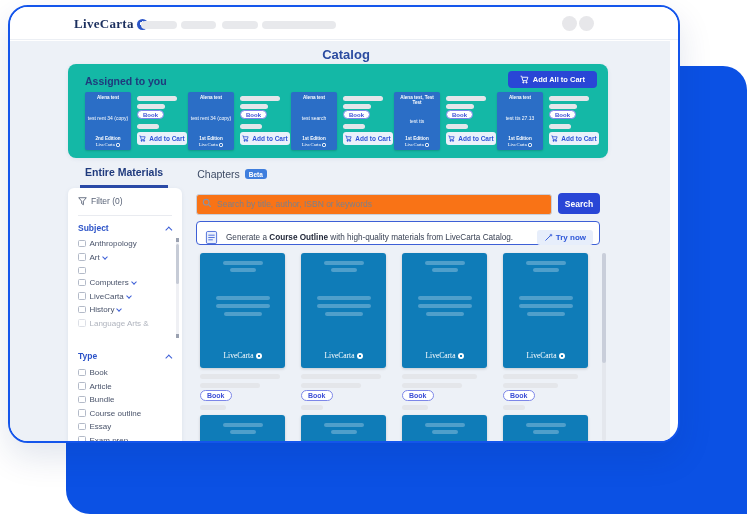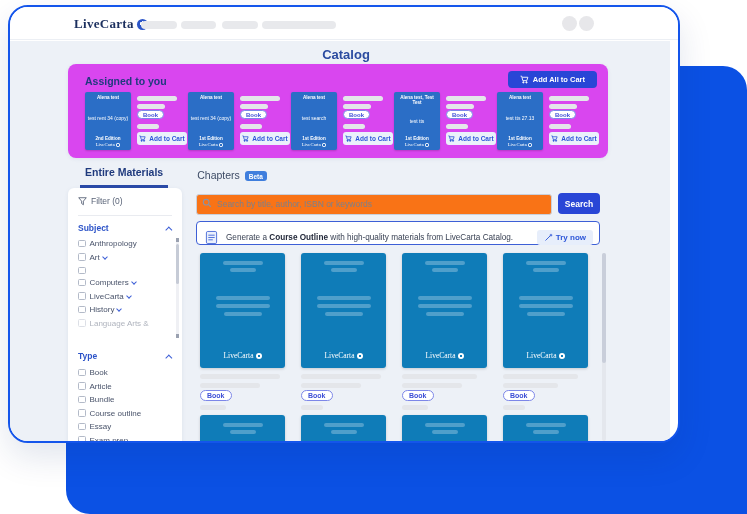--- a/index.html
+++ b/index.html
@@ -25,21 +25,21 @@
     background:radial-gradient(circle at 50% 45%, #fff 0 30%, #2B55C8 31%); display:inline-block; }
   .nav-ph { position:absolute; top:14px; height:8px; border-radius:4px; background:#E8E9EC; }
   .avatar { position:absolute; top:9px; width:15px; height:15px; border-radius:50%; background:#E7E7EA; }
 
   
   .content { position:absolute; top:34px; left:0; right:8px; bottom:0; background:#EDF1F7; overflow:hidden; }
   .page-title { position:absolute; top:6px; left:0; right:0; text-align:center;
     font-size:13px; font-weight:bold; color:#2B4BA0;margin-left:12px; }
 
   
-  .assigned { position:absolute; left:58px; top:23px; width:540px; height:94px; background:#d946ef;
+  .assigned { position:absolute; left:58px; top:23px; width:540px; height:94px; background:#14b8a6;
     border-radius:8px; box-shadow:0 1px 4px rgba(40,60,120,.08); }
   .assigned-title { position:absolute; left:17px; top:11px; font-size:10.5px; font-weight:bold; color:#1F3A7D; }
   .btn-primary { display:inline-flex; align-items:center; justify-content:center; gap:4px;
     background:#2946D6; color:#fff; border:none; border-radius:4px; font-weight:bold; cursor:pointer;
     font-family:"Liberation Sans", sans-serif; }
   .add-all { position:absolute; right:11px; top:7px; height:17px; padding:0 12px; font-size:7.5px; }
 
   .mini { position:absolute; top:28px; width:100px; height:62px; }
   .mini-cover { position:absolute; left:0; top:0; width:46px; height:58px; background:#2B6EC6;
     border-radius:2px; padding:3px 2px; display:flex; flex-direction:column; color:#fff; text-align:center;
@@ -54,21 +54,21 @@
   .mini-right { position:absolute; left:52px; top:2px; width:48px; }
   .ph { position:absolute; height:4.5px; border-radius:2.5px; background:#E4E6EA; }
   .pill { display:inline-flex; align-items:center; height:9px; padding:0 5px; border:1px solid #7D87E8;
     border-radius:6px; color:#3D4FD6; font-size:6px; font-weight:bold; background:#fff; }
   .mini-badge { position:absolute; left:0; top:16px; }
   .mini-cart { position:absolute; left:0; top:38px; width:50px; height:13px; background:#EAF1FB;
     border-radius:3px; display:flex; align-items:center; justify-content:center; gap:3px;
     color:#2C55D8; font-size:6.5px; font-weight:bold; cursor:pointer; }
 
   
-  .tabs { position:absolute; left:70px; top:125px; display:flex; gap:24px; align-items:flex-end; }
+  .tabs { position:absolute; left:70px; top:125px; display:flex; gap:24px; align-items:center; }
   .tab { padding:0 5px 7px; font-size:10.5px; cursor:pointer; }
   .tab.active { color:#1F3A7D; font-weight:bold; border-bottom:3px solid #2B4BA8; }
   .tab.inactive { color:#3E4C66; }
   .beta { margin-left:5px; background:#3F7EDD; color:#fff; font-size:6.5px; font-weight:bold;
     padding:1.5px 4px; border-radius:3px; vertical-align:1px; }
 
   
   .sidebar { position:absolute; left:58px; top:147px; width:114px; bottom:-4px; background:#fff;
     border-radius:6px 6px 0 0; box-shadow:0 1px 4px rgba(40,60,120,.08); overflow:hidden; }
   .filter-head { position:absolute; left:10px; top:8px; display:flex; align-items:center; gap:4px;

